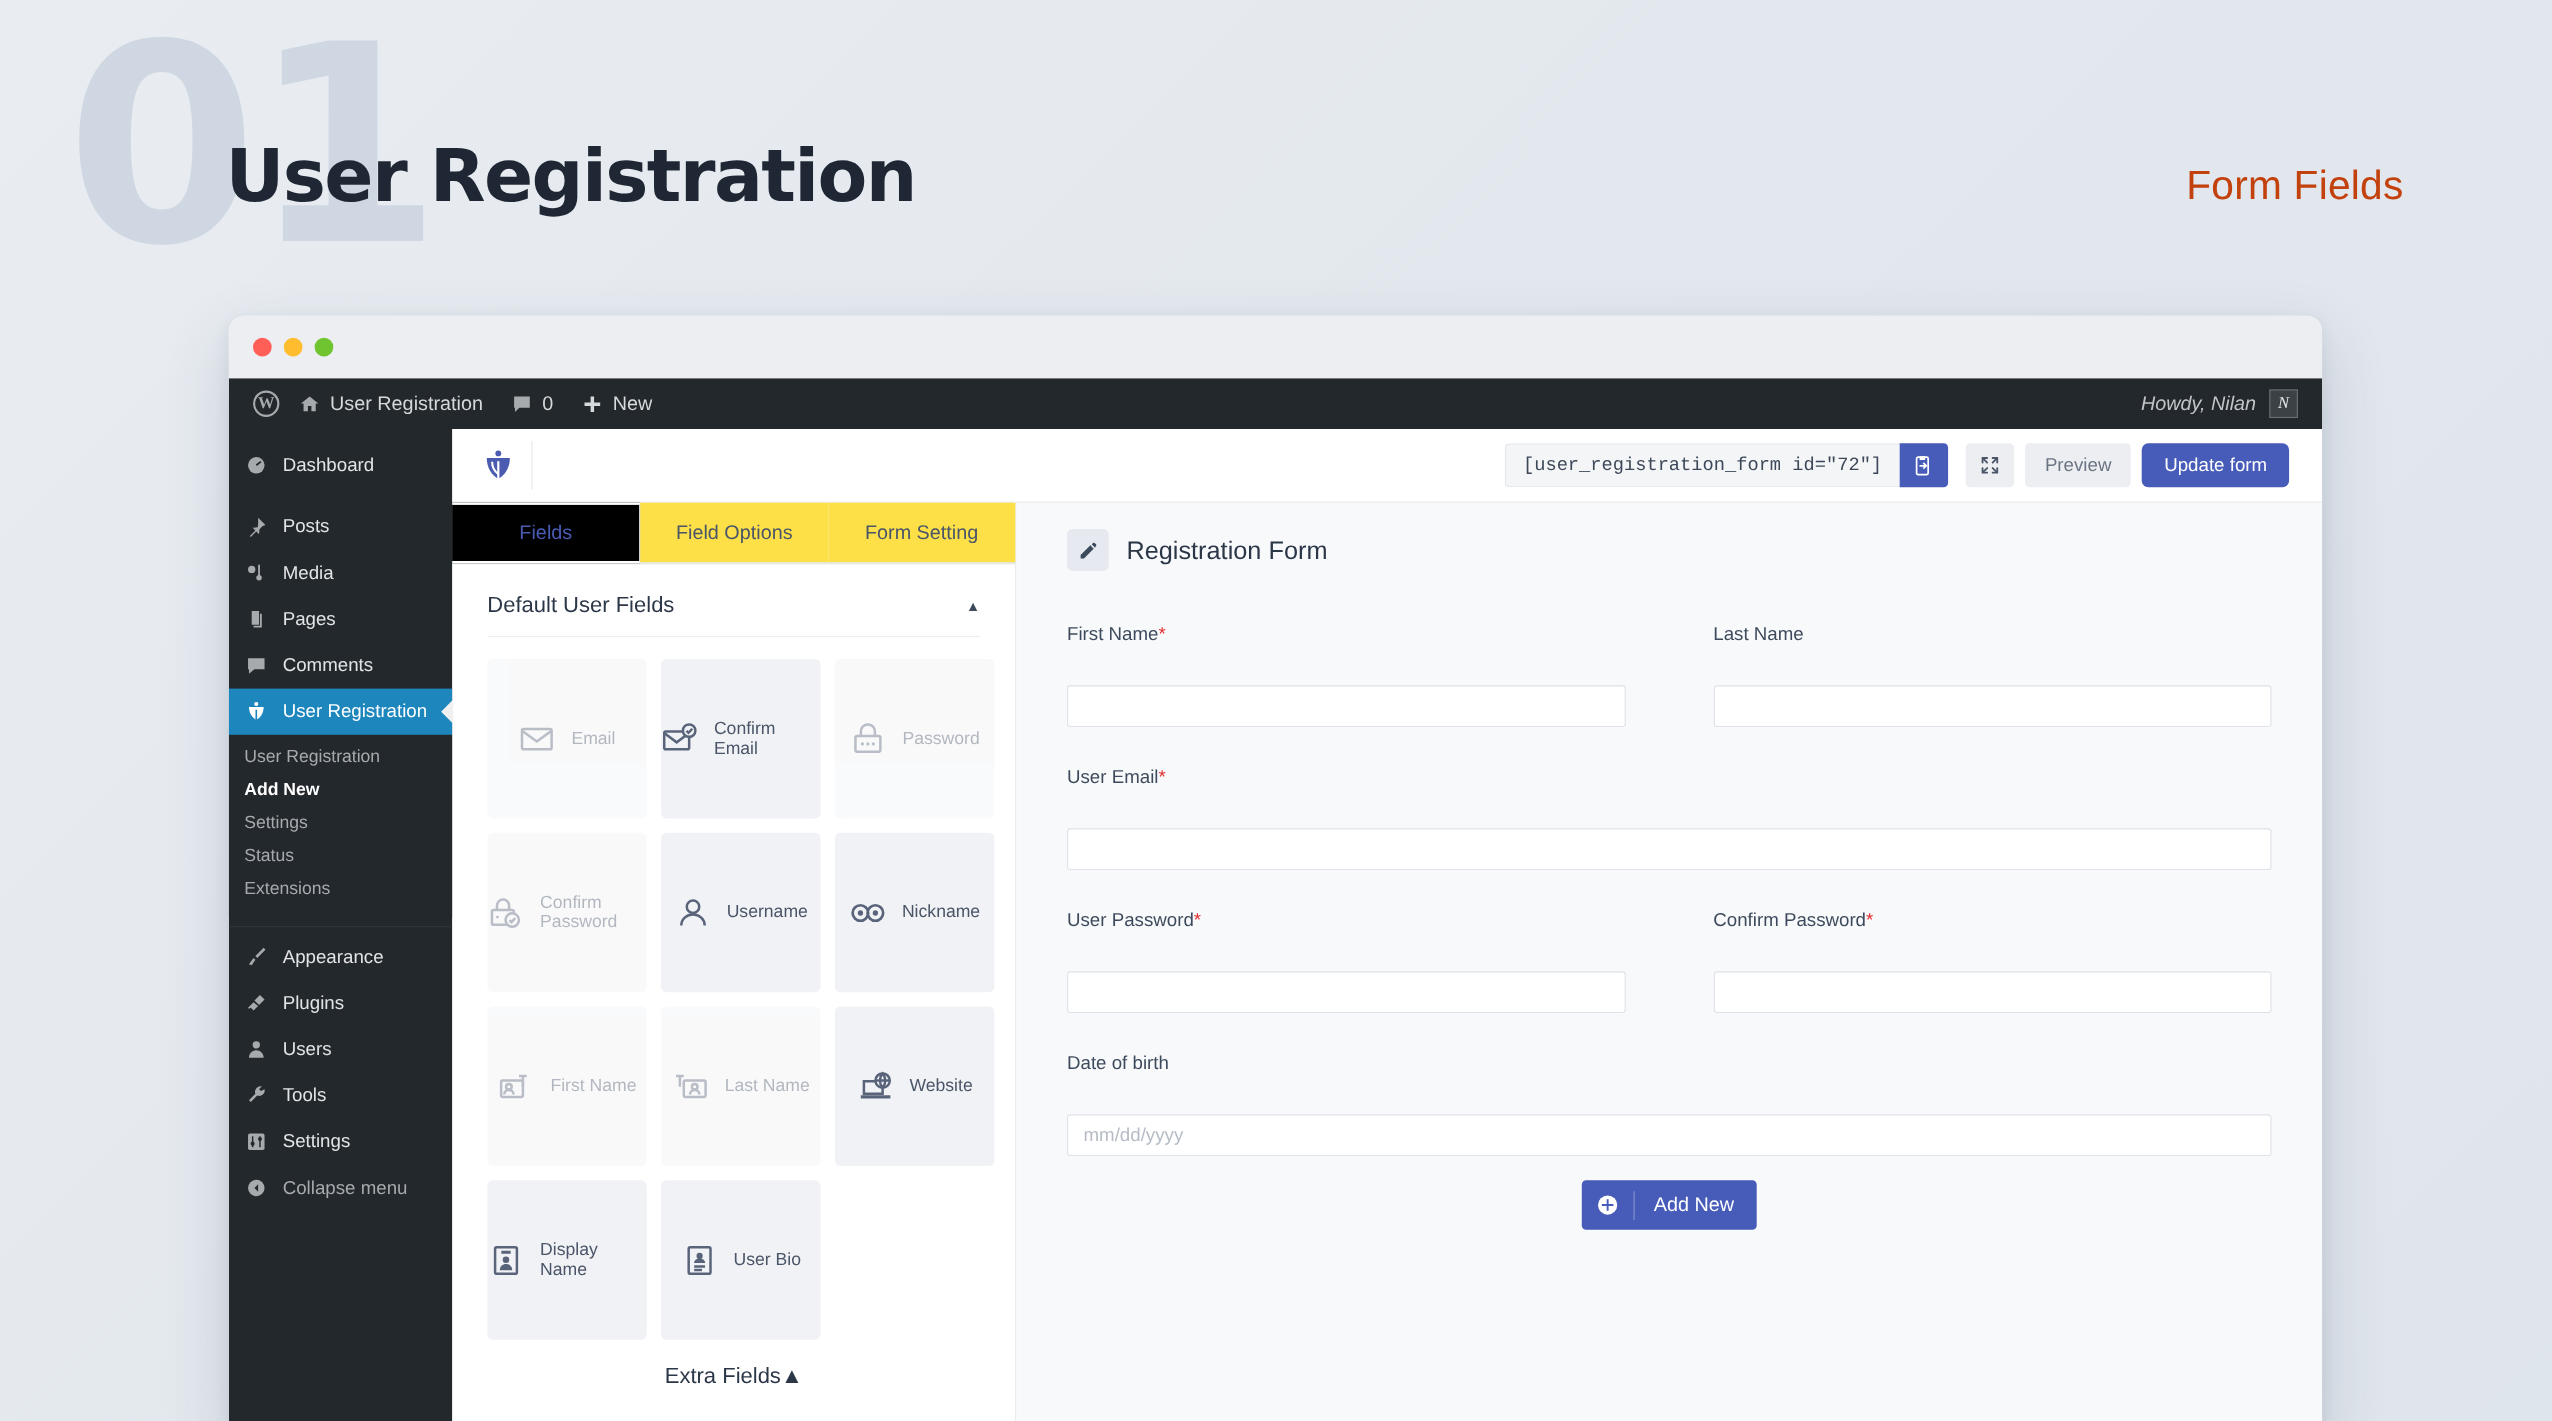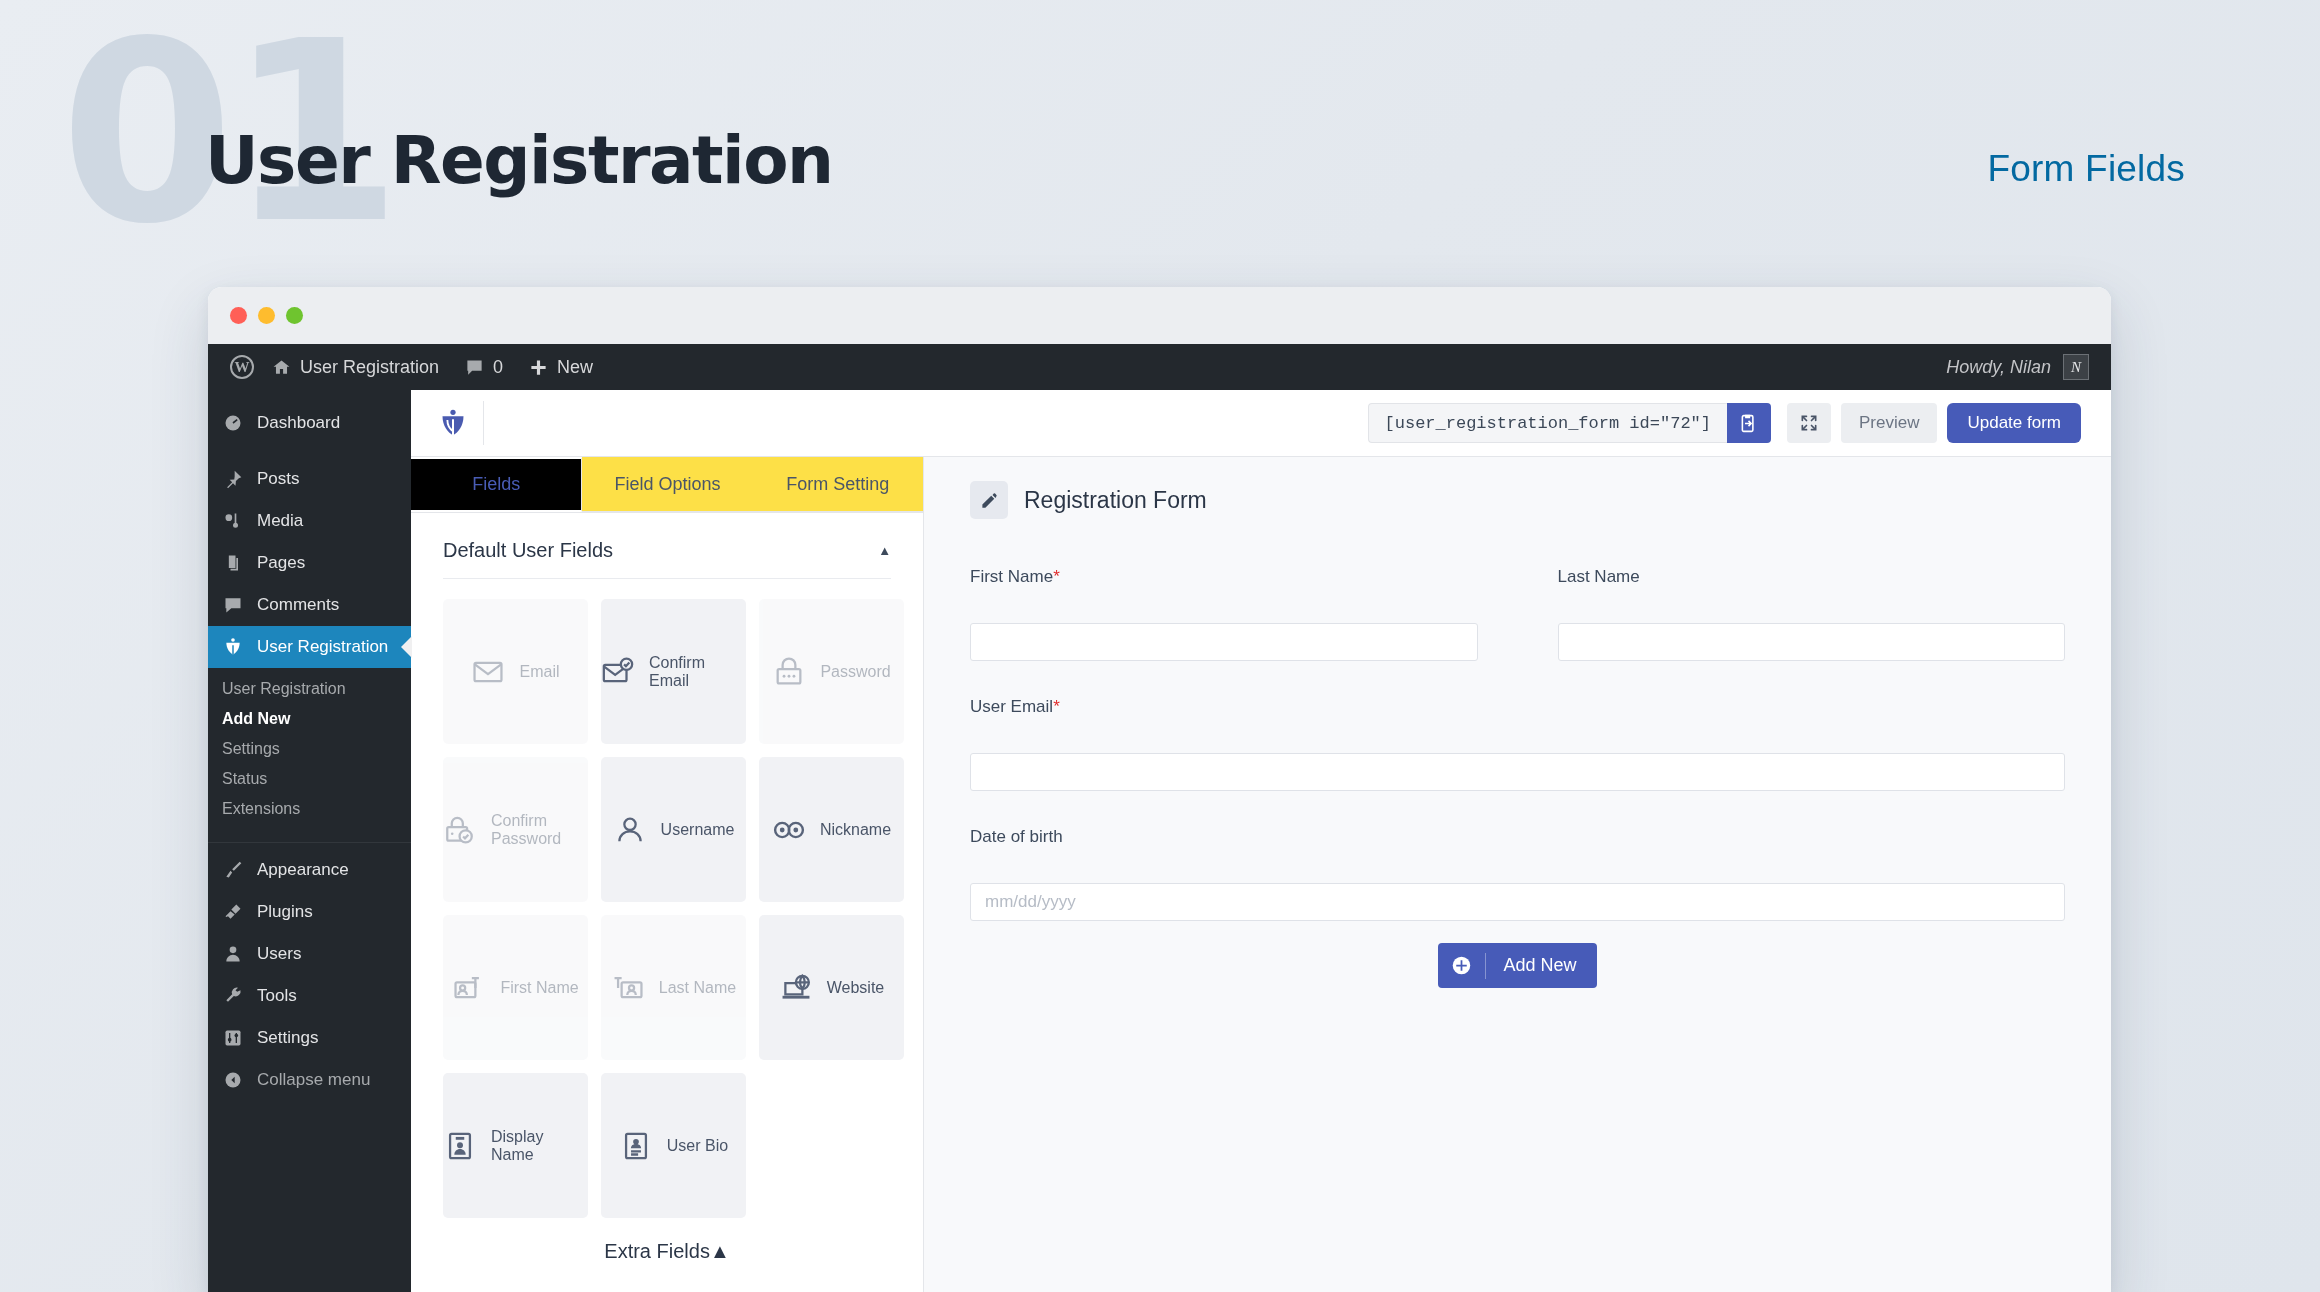--- a/index.html
+++ b/index.html
@@ -35,21 +35,21 @@
     font-weight: 800;
     letter-spacing: -1.5px;
     color: #1e2733;
     font-family: "DejaVu Sans", sans-serif;
   }
   .banner-sub {
     position: absolute;
     right: 135px; top: 148px;
     font-size: 37px;
     font-weight: 400;
-    color: #0369a1;
+    color: #c2410c;
     letter-spacing: 0.2px;
     text-align: center;
   }
 
   
   .window {
     position: absolute;
     left: 208px; top: 287px;
     width: 1903px; height: 1010px;
     background: #fff;
@@ -673,20 +673,30 @@
               </div>
             </div>
 
             <div class="row">
               <div class="fg full">
                 <label class="fg-label"><span>User Email</span><span class="req">*</span></label>
                 <div class="fg-input"></div>
               </div>
             </div>
 
+            <div class="row">
+              <div class="fg">
+                <label class="fg-label"><span>User Password</span><span class="req">*</span></label>
+                <div class="fg-input"></div>
+              </div>
+              <div class="fg">
+                <label class="fg-label"><span>Confirm Password</span><span class="req">*</span></label>
+                <div class="fg-input"></div>
+              </div>
+            </div>
 
             <div class="row" style="margin-bottom:18px;">
               <div class="fg full">
                 <label class="fg-label"><span>Date of birth</span></label>
                 <div class="fg-input">mm/dd/yyyy</div>
               </div>
             </div>
 
             <div class="addnew-wrap">
               <div class="btn-addnew">

